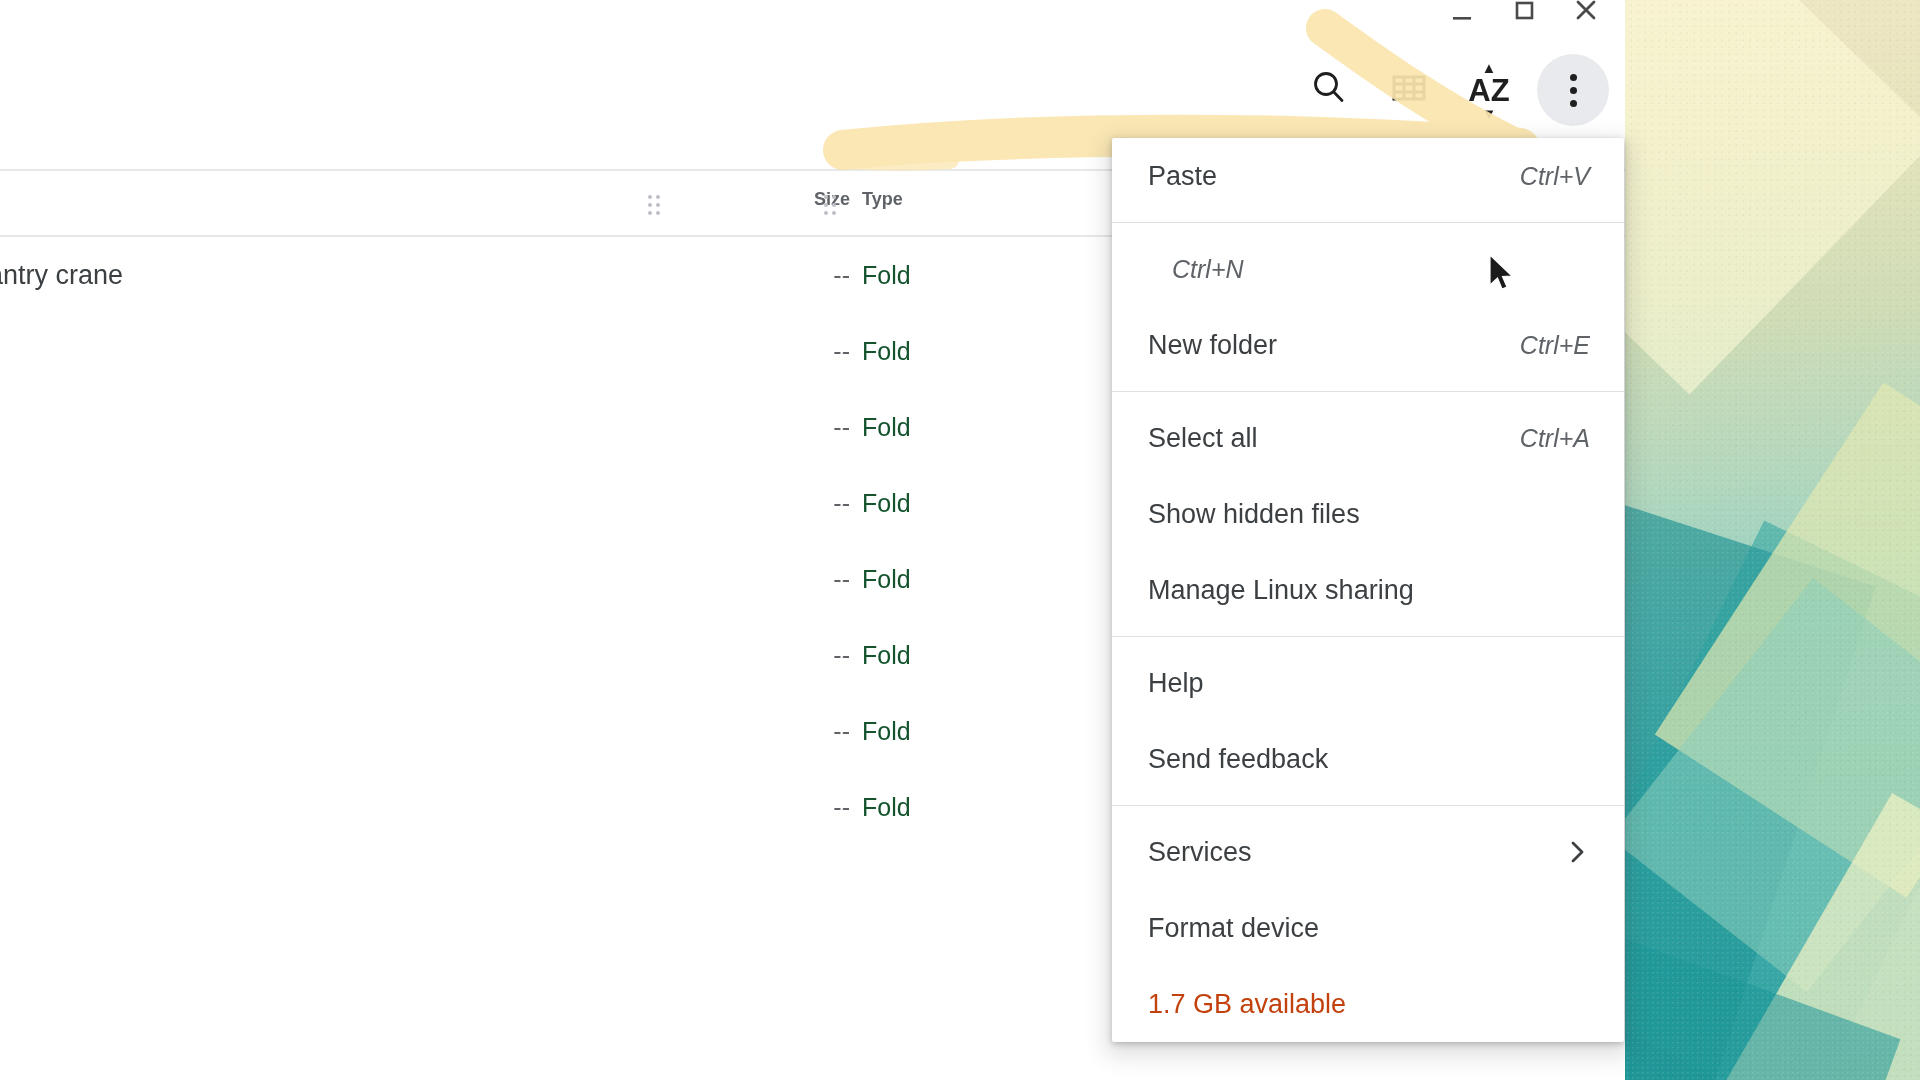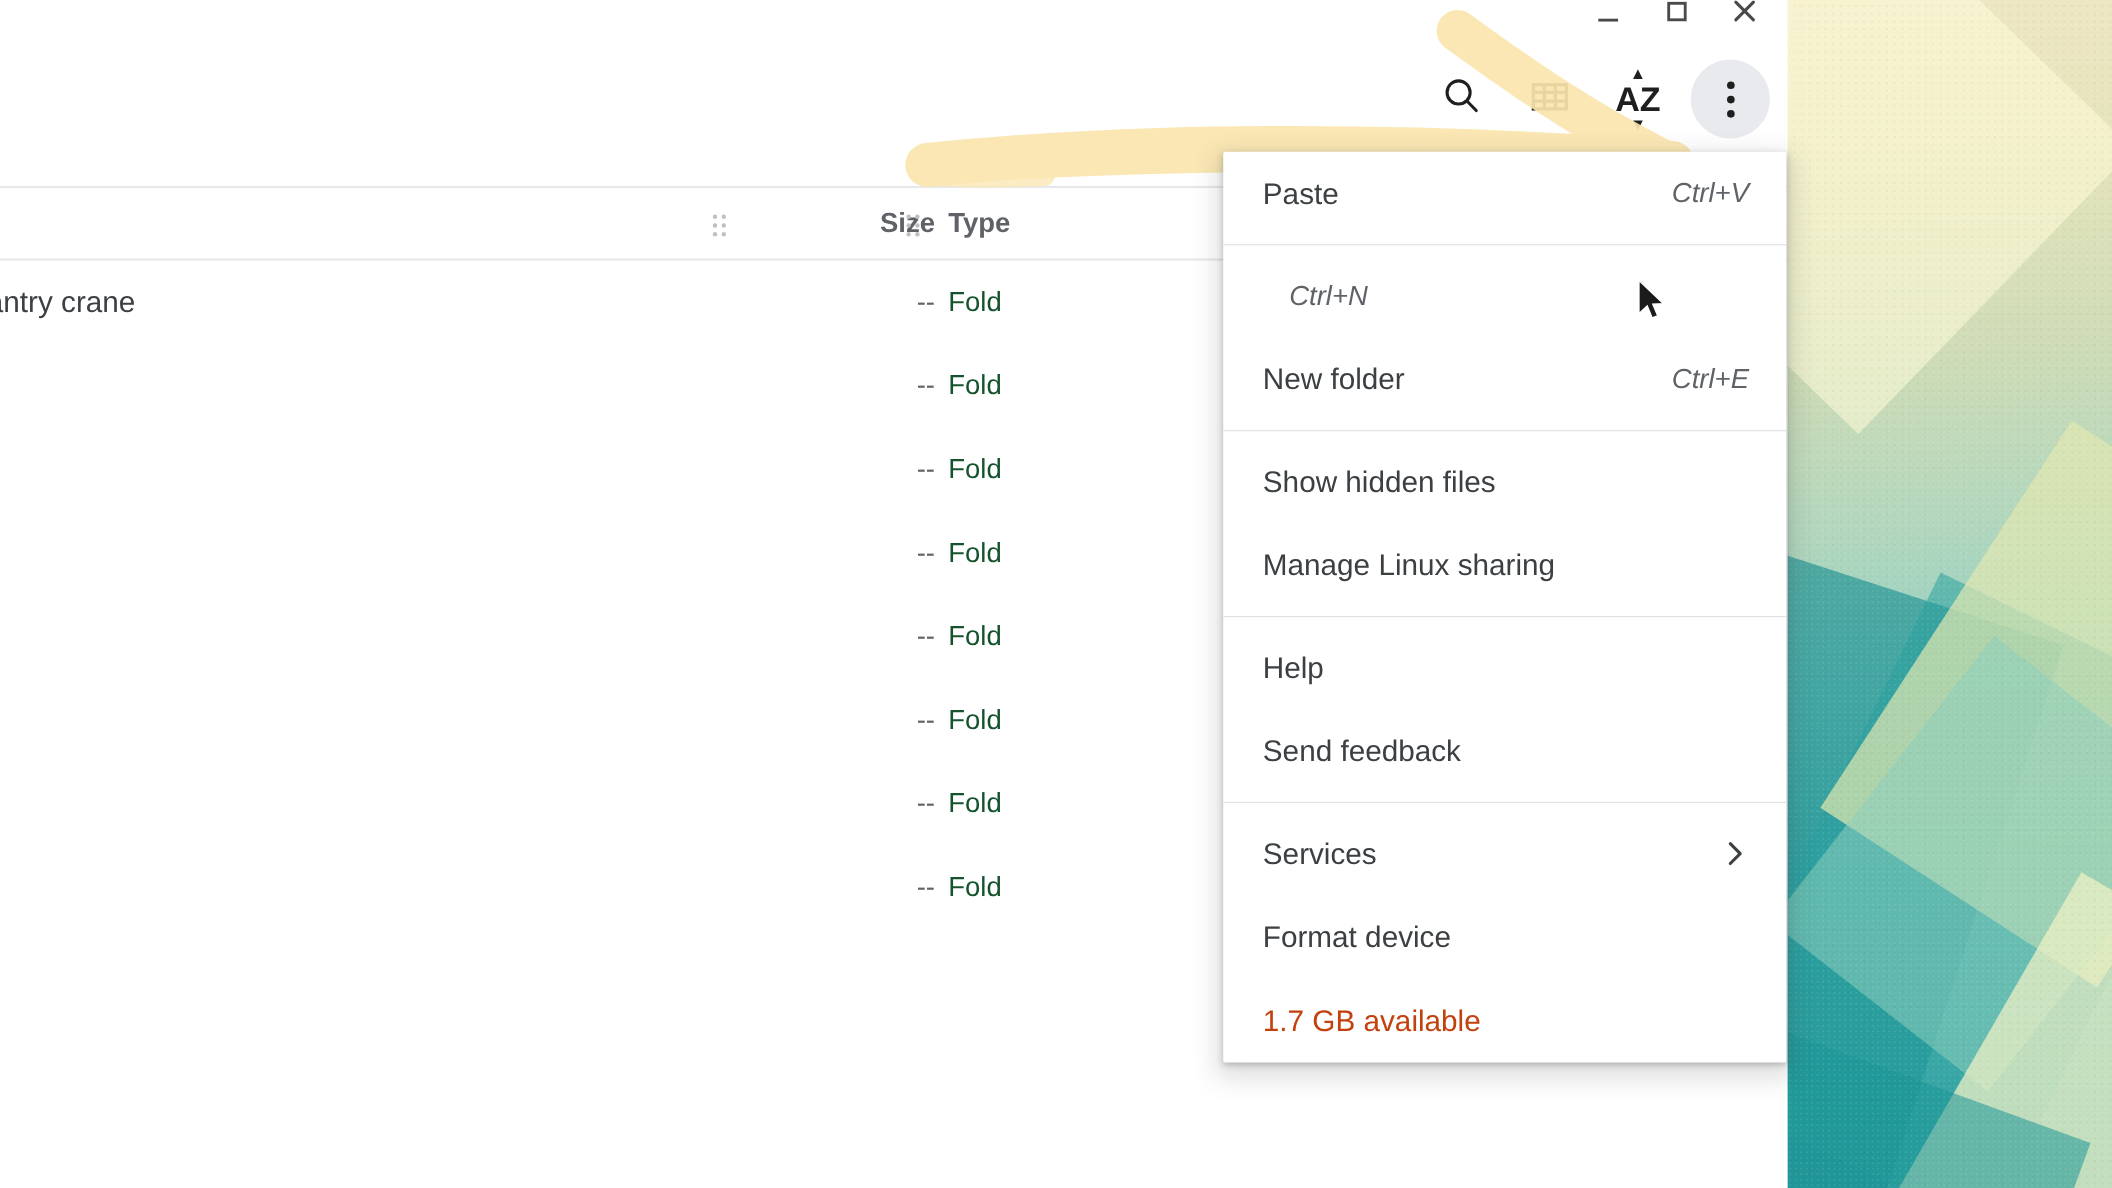--- a/index.html
+++ b/index.html
@@ -166,21 +166,21 @@
     height: 2px;
     background: #e7e8ea;
   }
 
   
   .col-head {
     position: absolute;
     left: 0; top: 171px;
     width: 1625px;
     height: 64px;
-    font-size: 25px;
+    font-size: 18px;
     color: #5f6368;
     font-weight: 600;
   }
   .ch-name {
     position: absolute; left: 40px; top: 18px;
   }
   .ch-size {
     position: absolute; left: 760px; top: 18px; width: 90px; text-align: right;
   }
   .ch-type {
@@ -477,20 +477,24 @@
       <div class="msep"></div>
       <div class="mi">
         <span class="accel">Ctrl+N</span>
       </div>
       <div class="mi">
         <span class="label">New folder</span>
         <span class="accel">Ctrl+E</span>
       </div>
       <div class="msep"></div>
       <div class="mi">
+        <span class="label">Select all</span>
+        <span class="accel">Ctrl+A</span>
+      </div>
+      <div class="mi">
         <span class="label">Show hidden files</span>
       </div>
       <div class="mi">
         <span class="label">Manage Linux sharing</span>
       </div>
       <div class="msep"></div>
       <div class="mi">
         <span class="label">Help</span>
       </div>
       <div class="mi">

